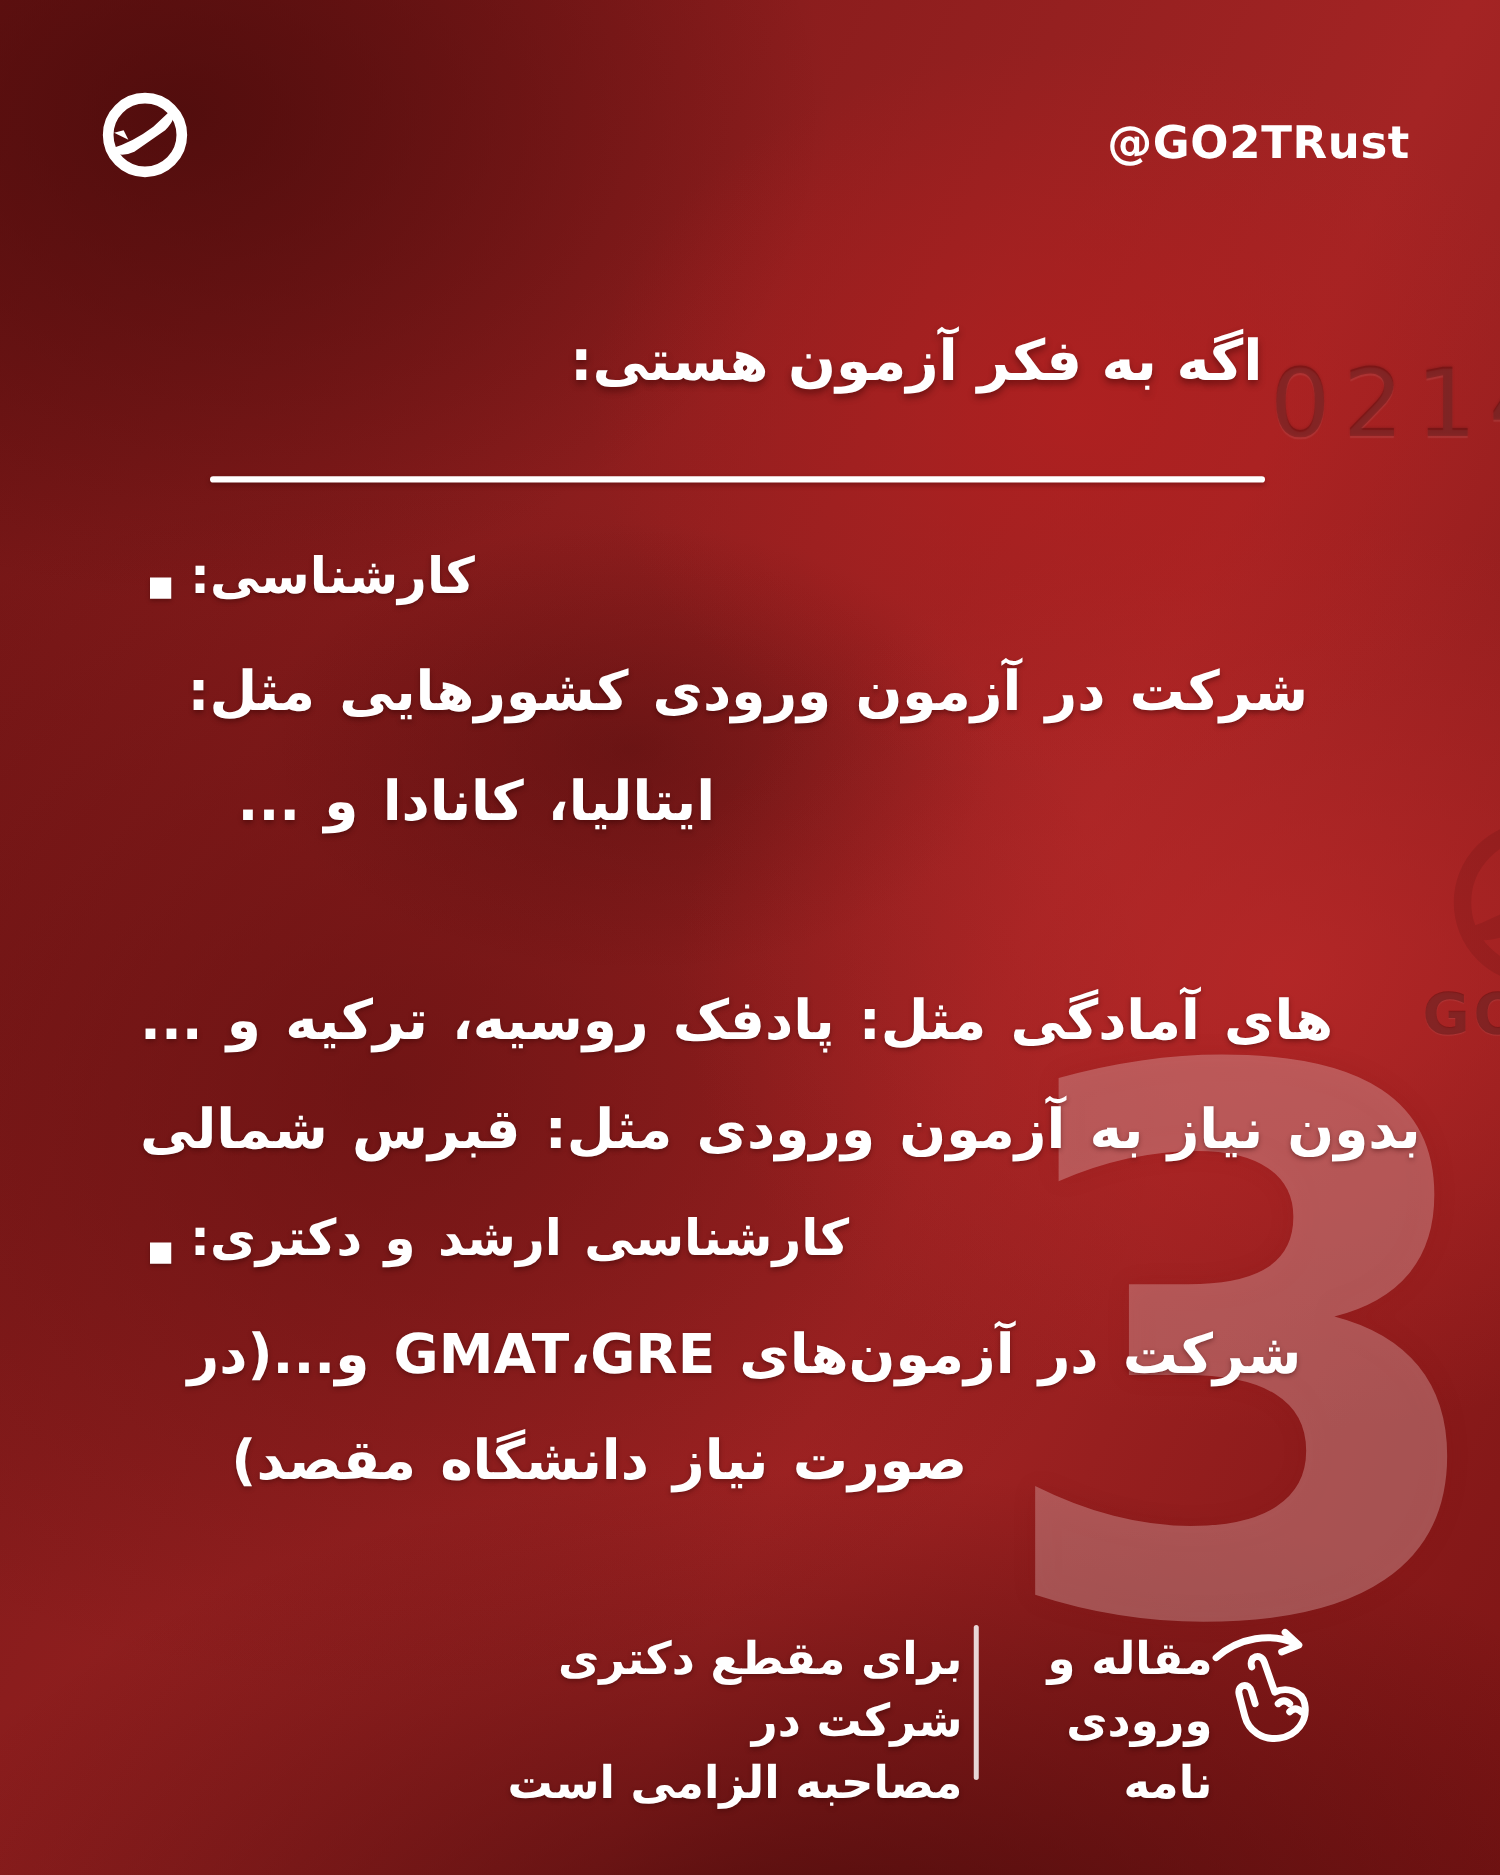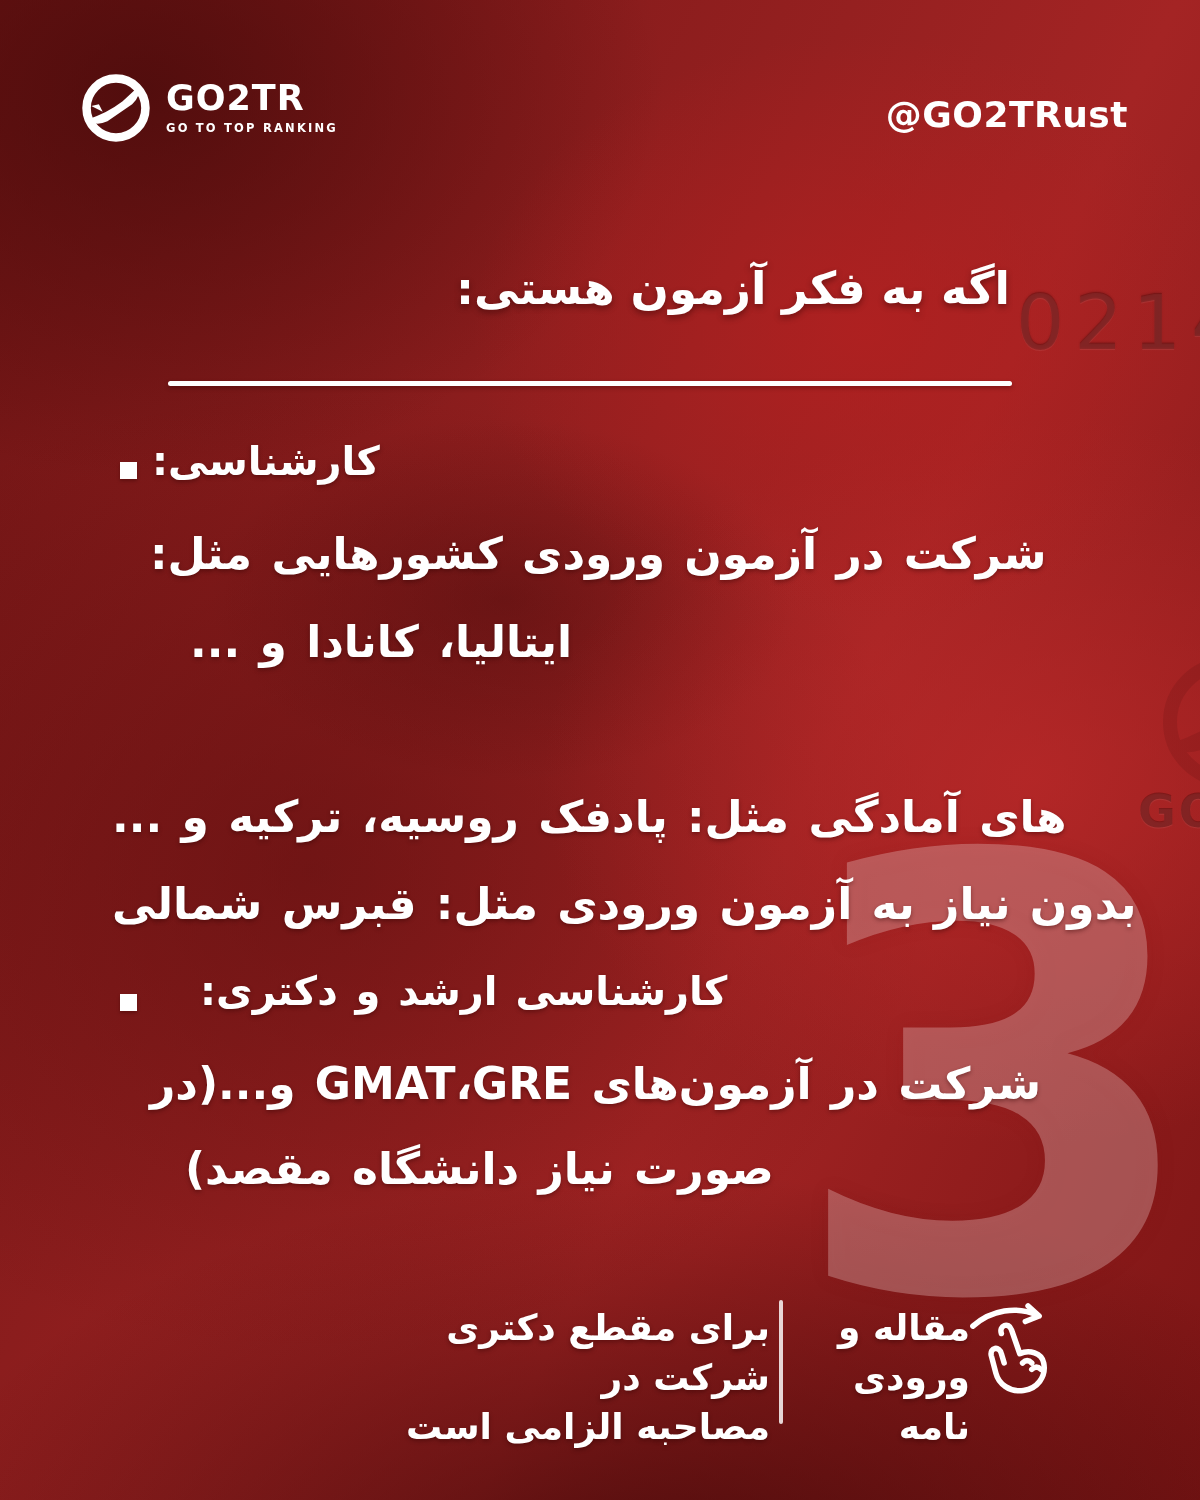--- a/index.html
+++ b/index.html
@@ -68,24 +68,20 @@
 <body>
 
 <div class="page">
 
   <div class="logo-row">
     <svg width="76" height="76" viewBox="0 0 80 80">
       <circle cx="40" cy="40" r="31" fill="none" stroke="#ffffff" stroke-width="9"></circle>
       <path d="M10 52 Q30 46 47 33 L64 17 Q67 26 57 36 L31 54 Q18 60 10 52 Z" fill="#ffffff"></path>
       <path d="M26 44 L14 38 L22 36 Z" fill="#ffffff"></path>
     </svg>
-    <div class="logo-texts">
-      <div class="word">GO2TR</div>
-      <div class="tag">GO TO TOP RANKING</div>
-    </div>
   </div>
 
   <div class="handle">@GO2TRust</div>
 
   <div class="wm-phone">0214</div>
 
   <div class="wm-three">3</div>
 
   <svg class="wm-edge-logo" width="170" height="150" viewBox="0 0 170 150">
     <circle cx="110" cy="70" r="58" fill="none" stroke="#3f0808" stroke-width="14"></circle>
@@ -98,21 +94,21 @@
 
   <div class="bullet" style="left:120px;top:462px;"></div>
   <div class="line heading" style="left:152px;top:438px;">کارشناسی:</div>
 
   <div class="line" style="left:150px;top:528px;">شرکت در آزمون ورودی کشورهایی مثل:</div>
   <div class="line" style="left:150px;top:616px;margin-left:40px;">ایتالیا، کانادا و ...</div>
   <div class="line" style="left:112px;top:791px;">های آمادگی مثل: پادفک روسیه، ترکیه و ...</div>
   <div class="line" style="left:112px;top:878px;">بدون نیاز به آزمون ورودی مثل: قبرس شمالی</div>
 
   <div class="bullet" style="left:120px;top:994px;"></div>
-  <div class="line heading" style="left:152px;top:968px;margin-left:48px;">کارشناسی ارشد و دکتری:</div>
+  <div class="line heading" style="left:152px;top:968px;">کارشناسی ارشد و دکتری:</div>
 
   <div class="line" style="left:150px;top:1058px;">شرکت در آزمون‌های GMAT،GRE و...(در</div>
   <div class="line" style="left:185px;top:1143px;">صورت نیاز دانشگاه مقصد)</div>
 
   <div class="footer-col" style="left:330px;top:1303px;width:440px;">
     <div>برای مقطع دکتری شرکت در</div>
     <div>مصاحبه الزامی است</div>
   </div>
 
   <div class="footer-divider"></div>

